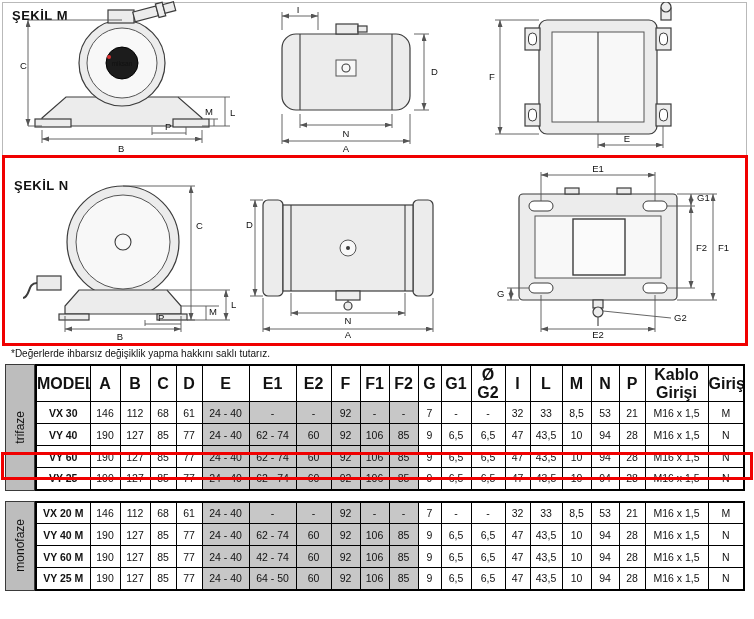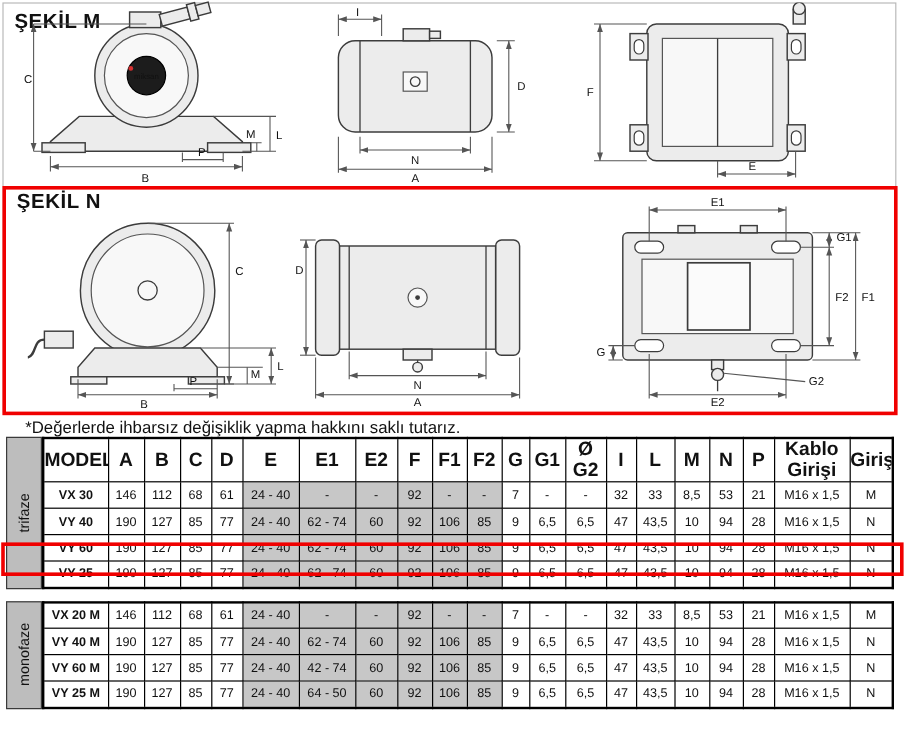--- a/index.html
+++ b/index.html
@@ -1,24 +1,24 @@
 <!DOCTYPE html>
 <html><head>
 <meta charset="utf-8">
 <style>
   * { box-sizing: border-box; }
   body { margin:0; background:#fff; }
   #page { position:relative; width:754px; height:619px; background:#fff;
           font-family:"Liberation Sans", sans-serif; color:#111; overflow:hidden; }
   .fig-frame { position:absolute; left:2px; top:2px; width:745px; height:342px; border:1px solid #b9b9b9; }
-  .sekil-title { position:absolute; font-weight:bold; font-size:17px; letter-spacing:.5px; }
+  .sekil-title { position:absolute; font-weight:bold; font-size:13px; letter-spacing:.5px; }
   #sekil-m-title { left:12px; top:8px; }
   .redbox { position:absolute; left:2px; top:155px; width:746px; height:191px; border:3px solid #f00000; background:#fff; }
-  #sekil-n-title { left:9px; top:0; }
-  .note { position:absolute; left:21px; top:348px; font-size:14px; }
+  #sekil-n-title { left:9px; top:20px; }
+  .note { position:absolute; left:11px; top:348px; font-size:10px; }
   svg.fig { position:absolute; }
   svg text { font-family:"Liberation Sans", sans-serif; fill:#111; }
   .fill { fill:#ececec; stroke:#3c3c3c; stroke-width:1.2; }
   .fill2 { fill:#f8f8f8; stroke:#555; stroke-width:1; }
   .ln { fill:none; stroke:#3c3c3c; stroke-width:1.1; }
   .dim { stroke:#555; stroke-width:.9; fill:none; }
   .dimtxt { font-size:9.5px; }
   .table-area { position:absolute; left:5px; top:364px; width:744px; }
   .tblock { display:flex; align-items:stretch; }
   .tblock.mono { margin-top:10px; }

